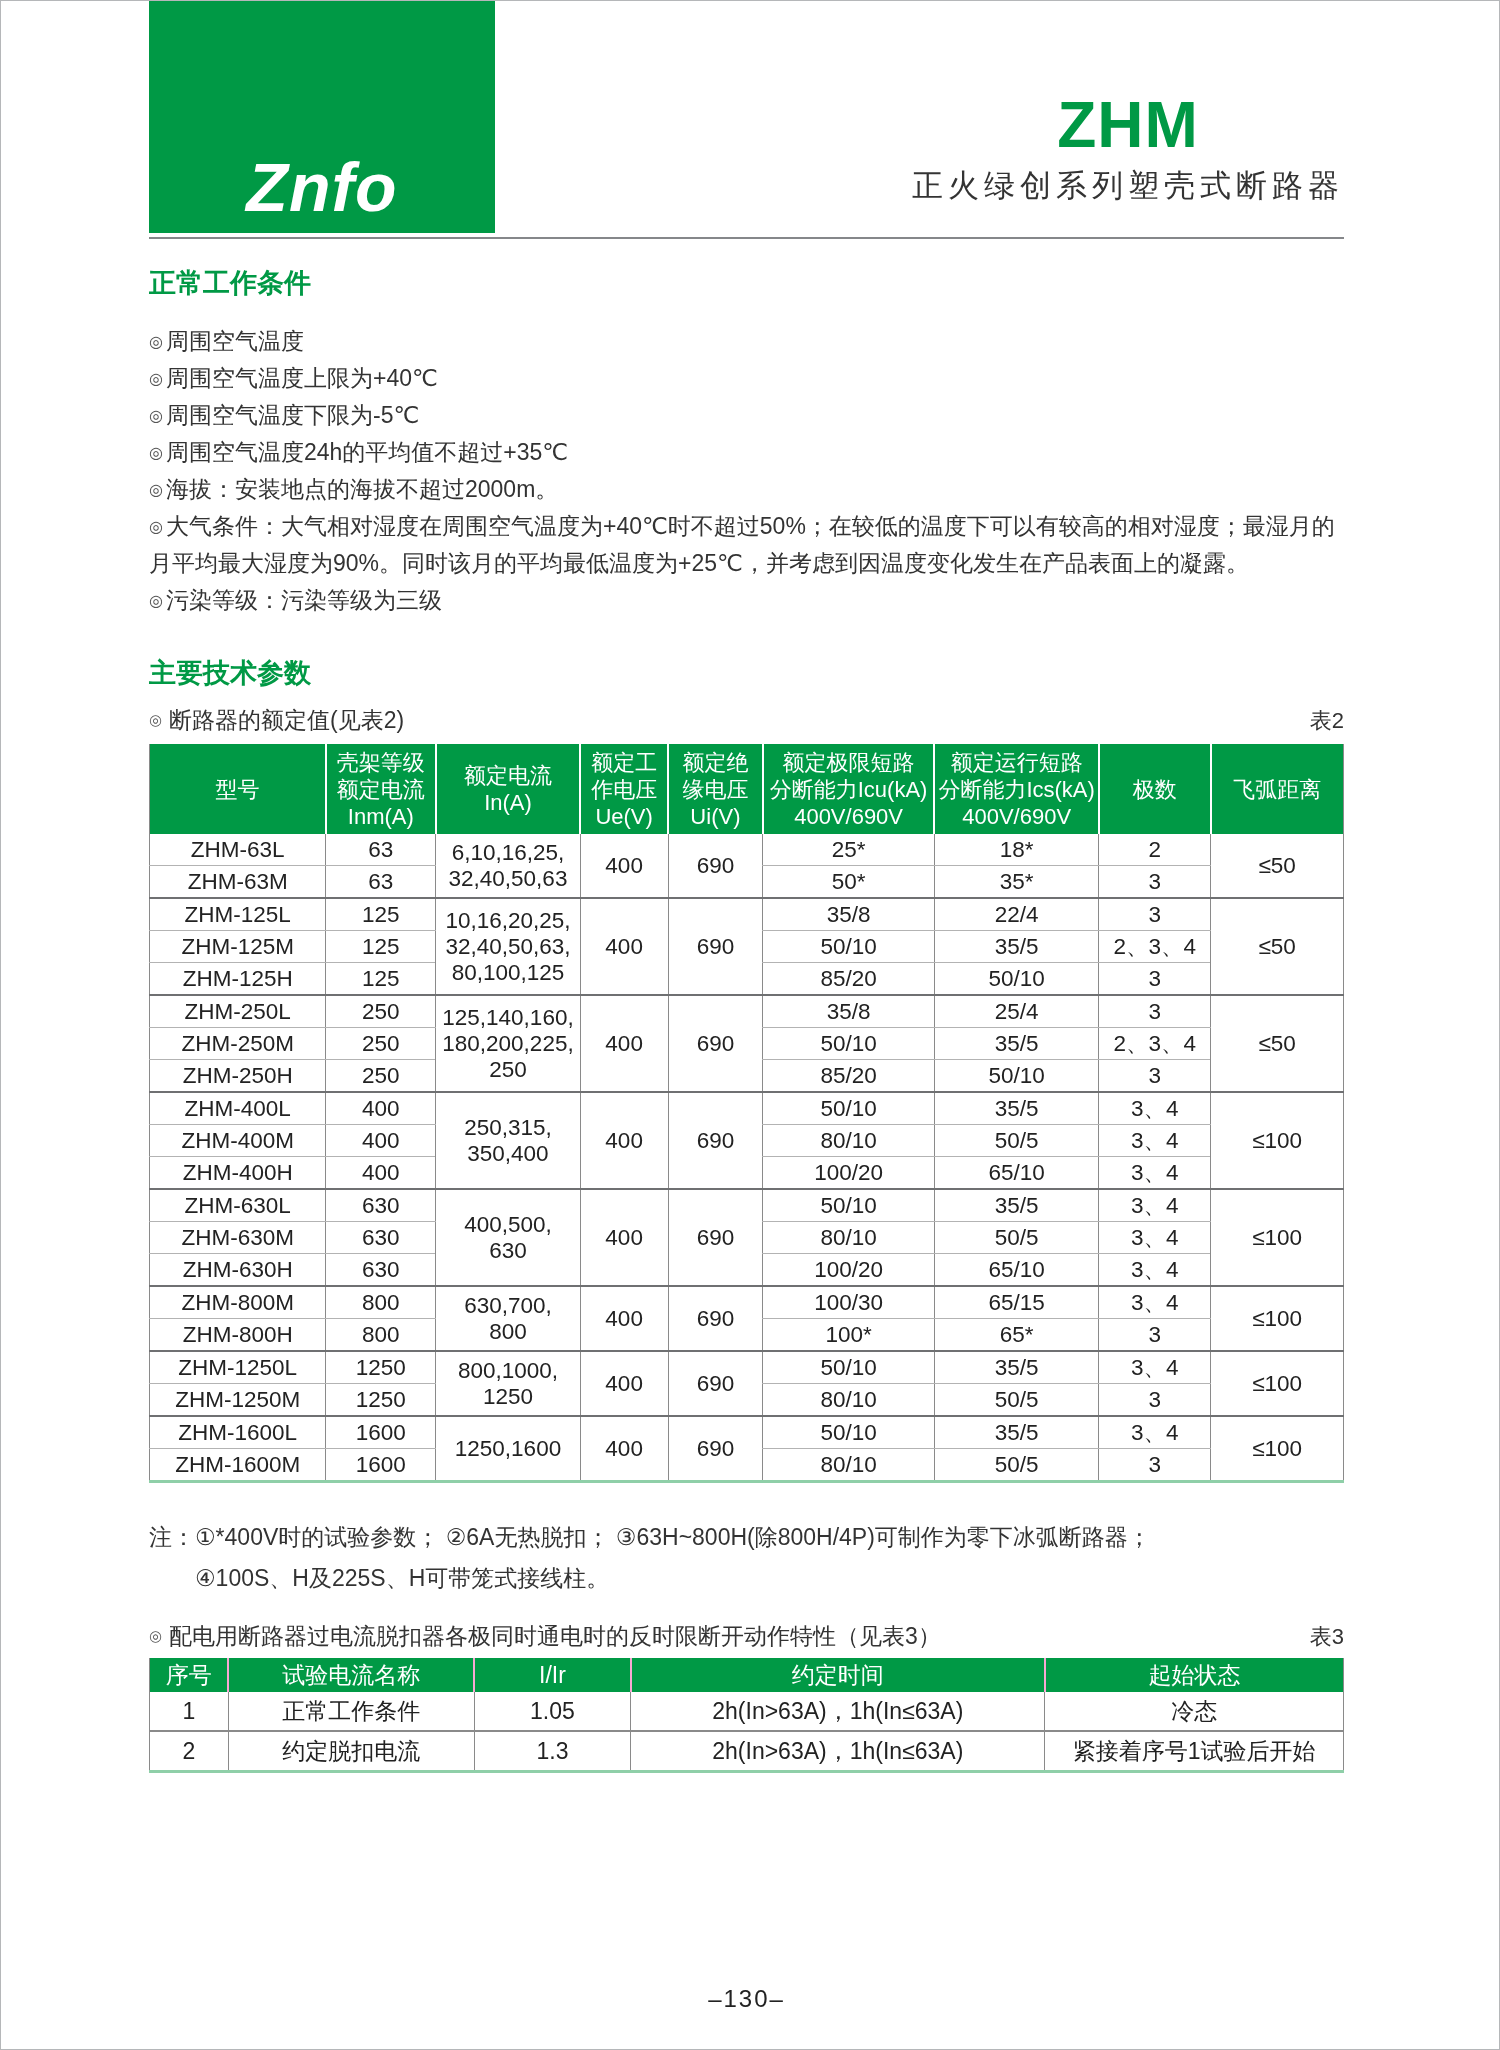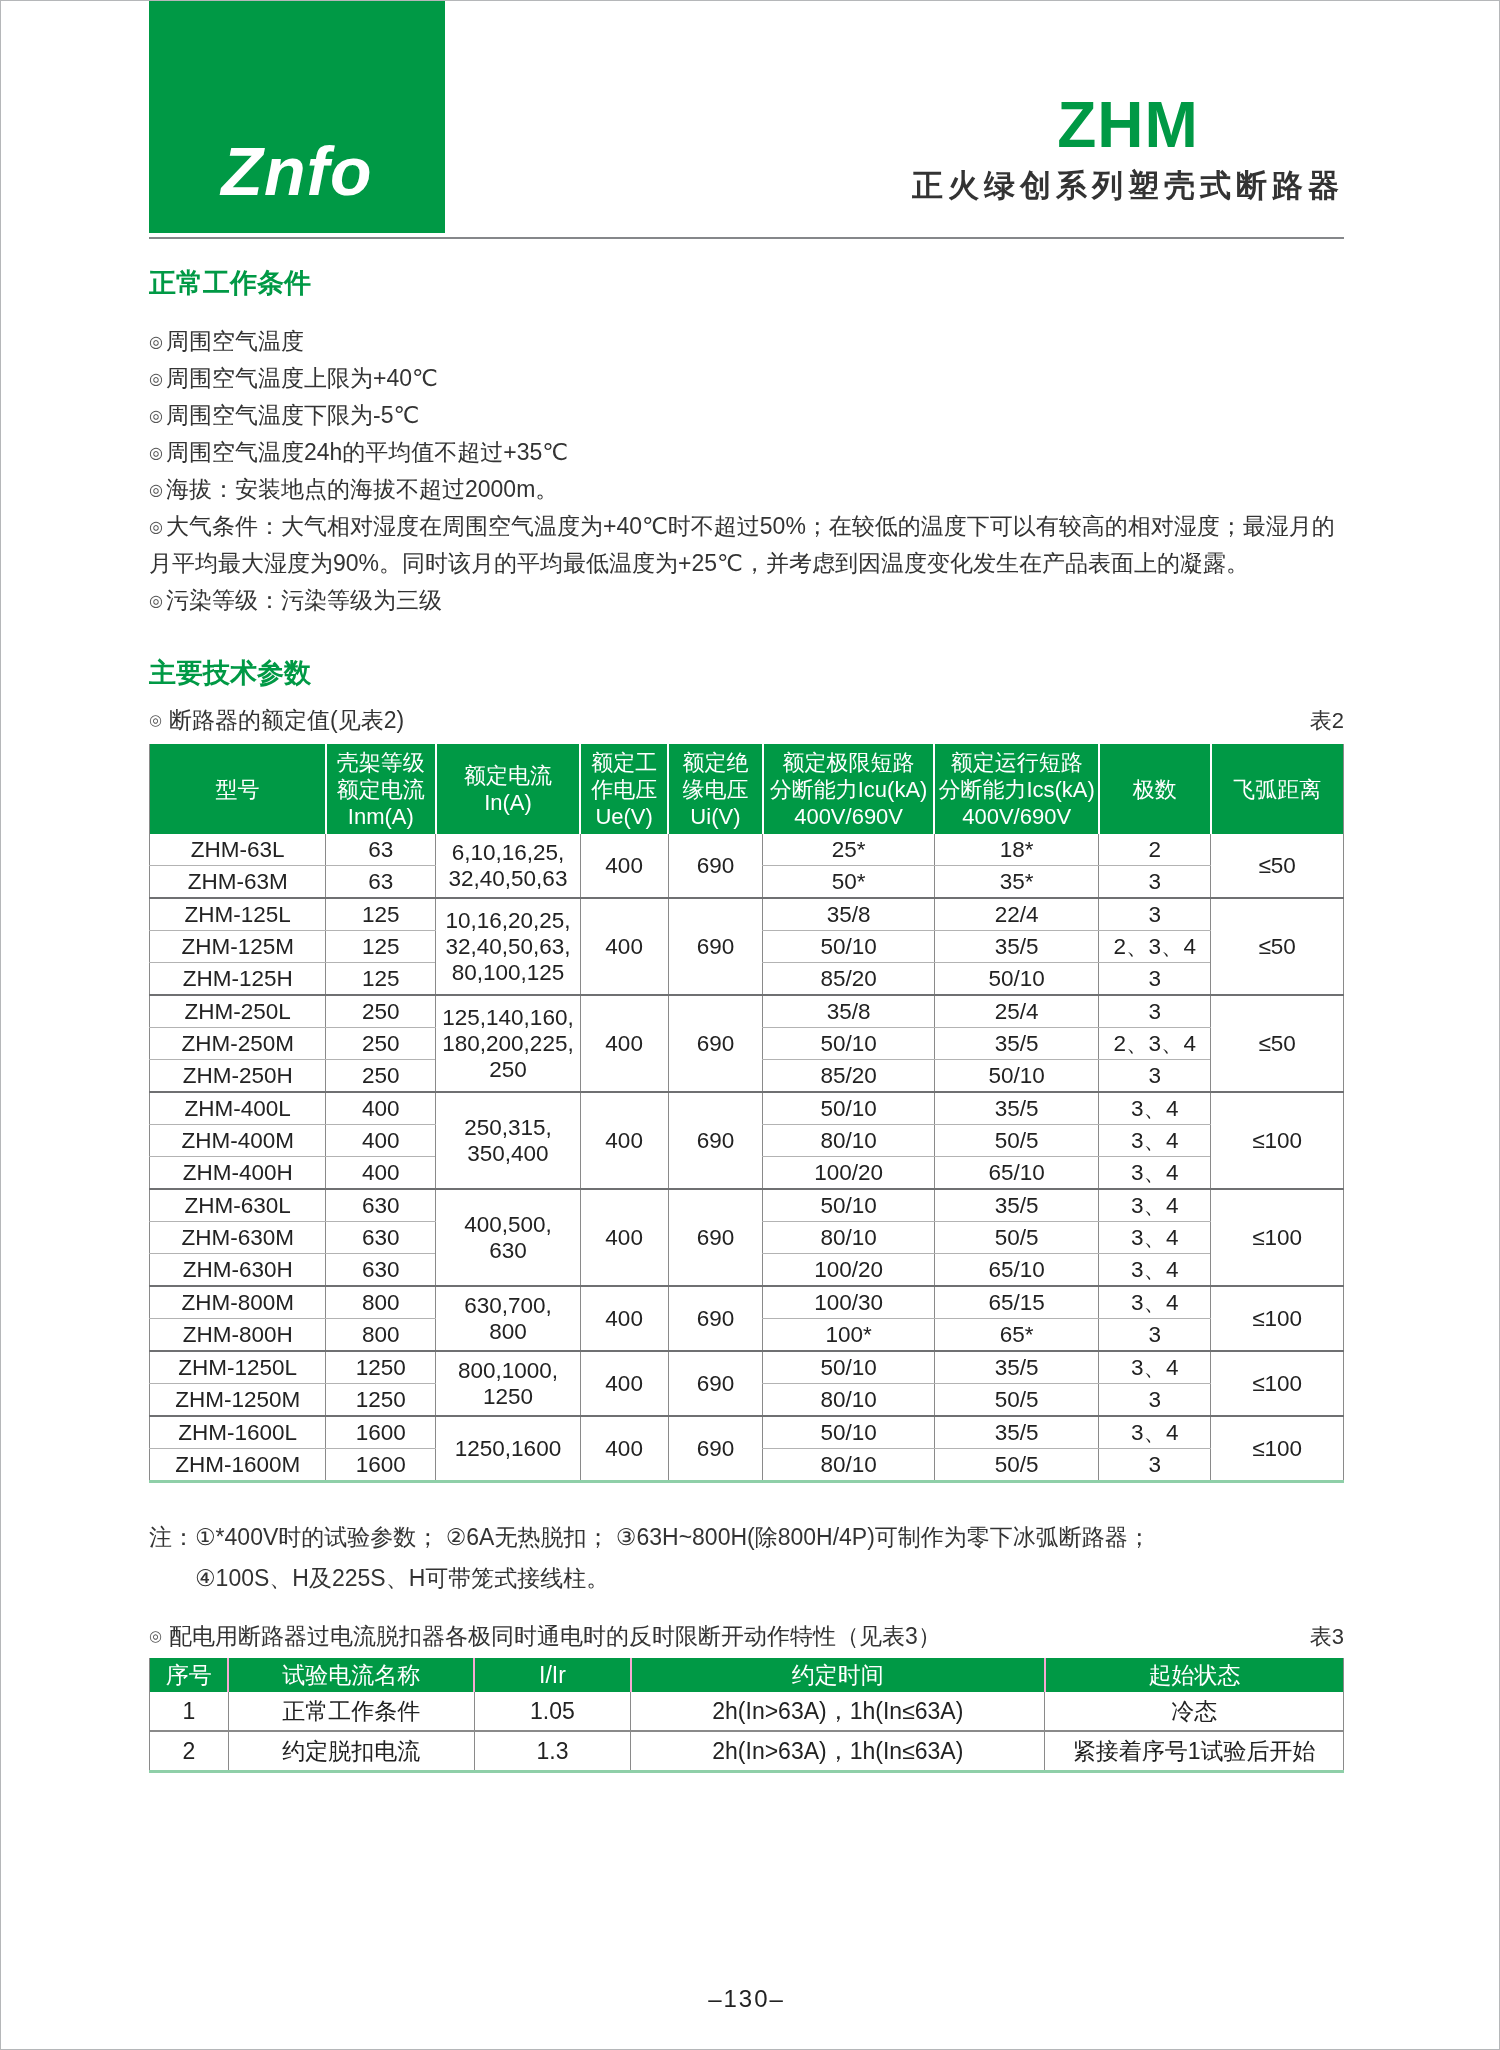--- a/index.html
+++ b/index.html
@@ -14,35 +14,35 @@
     border:1px solid #b5b7b9;
     box-sizing:border-box;
     font-family:"Liberation Sans","DejaVu Sans",sans-serif;
     color:var(--ink);
     position:relative;
     overflow:hidden;
   }
   
   .header{position:relative;height:238px;}
   .logo-box{
-    position:absolute;left:148px;top:0;width:296px;height:232px;
+    position:absolute;left:148px;top:0;width:346px;height:232px;
     background:var(--green);
     display:flex;align-items:flex-end;justify-content:center;
-    padding-bottom:28px;box-sizing:border-box;
+    padding-bottom:12px;box-sizing:border-box;
   }
   .logo-text{
     color:#fff;font-size:68px;font-weight:bold;font-style:italic;
     letter-spacing:1px;line-height:1;
   }
   .head-right{position:absolute;right:155px;top:92px;text-align:center;}
   .model-title{
     color:var(--green);font-size:64px;font-weight:800;line-height:64px;letter-spacing:1px;
   }
   .series-subtitle{
-    color:#333;font-size:31px;letter-spacing:5px;margin-top:8px;font-weight:700;
+    color:#333;font-size:31px;letter-spacing:5px;margin-top:8px;font-weight:400;
   }
   .head-rule{position:absolute;left:148px;right:155px;bottom:0;height:2px;background:#85878a;}
   
   .content{margin:0 155px 0 148px;}
   .section-title{color:var(--green);font-size:27px;font-weight:bold;margin:0;}
   #sec1-title{margin-top:26px;}
   #sec2-title{margin-top:36px;}
   .cond-list{margin:22px 0 0 0;padding:0;list-style:none;font-size:23px;line-height:37px;color:#333;}
   .cond-list .bullet{font-size:16px;vertical-align:2px;margin-right:3px;color:#555;}
   .caption-row{

